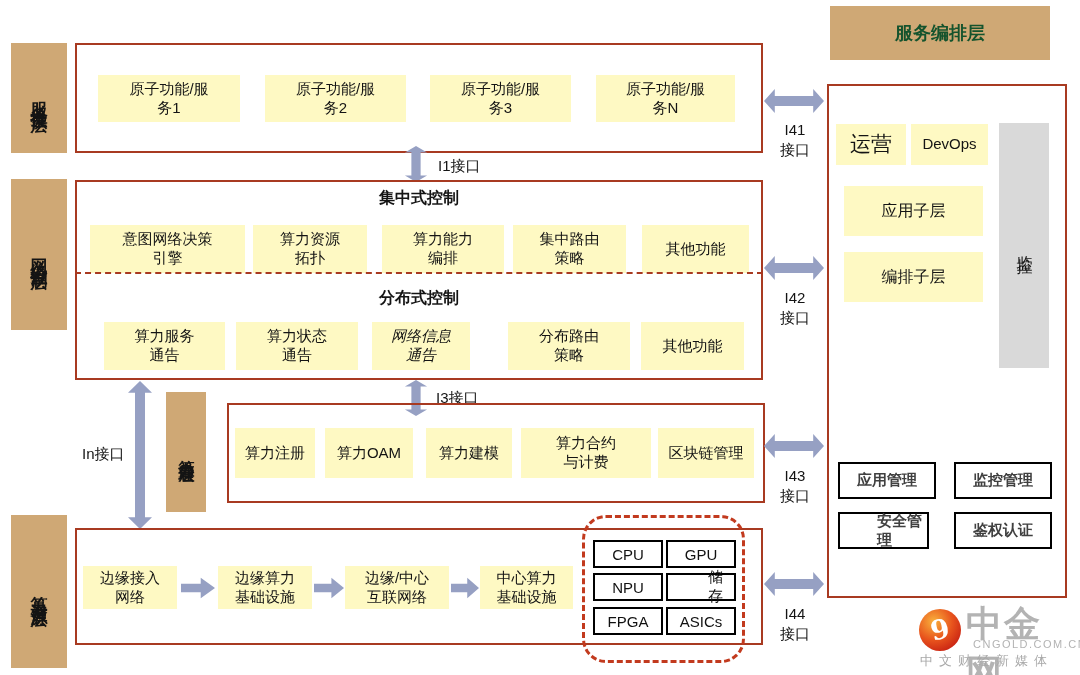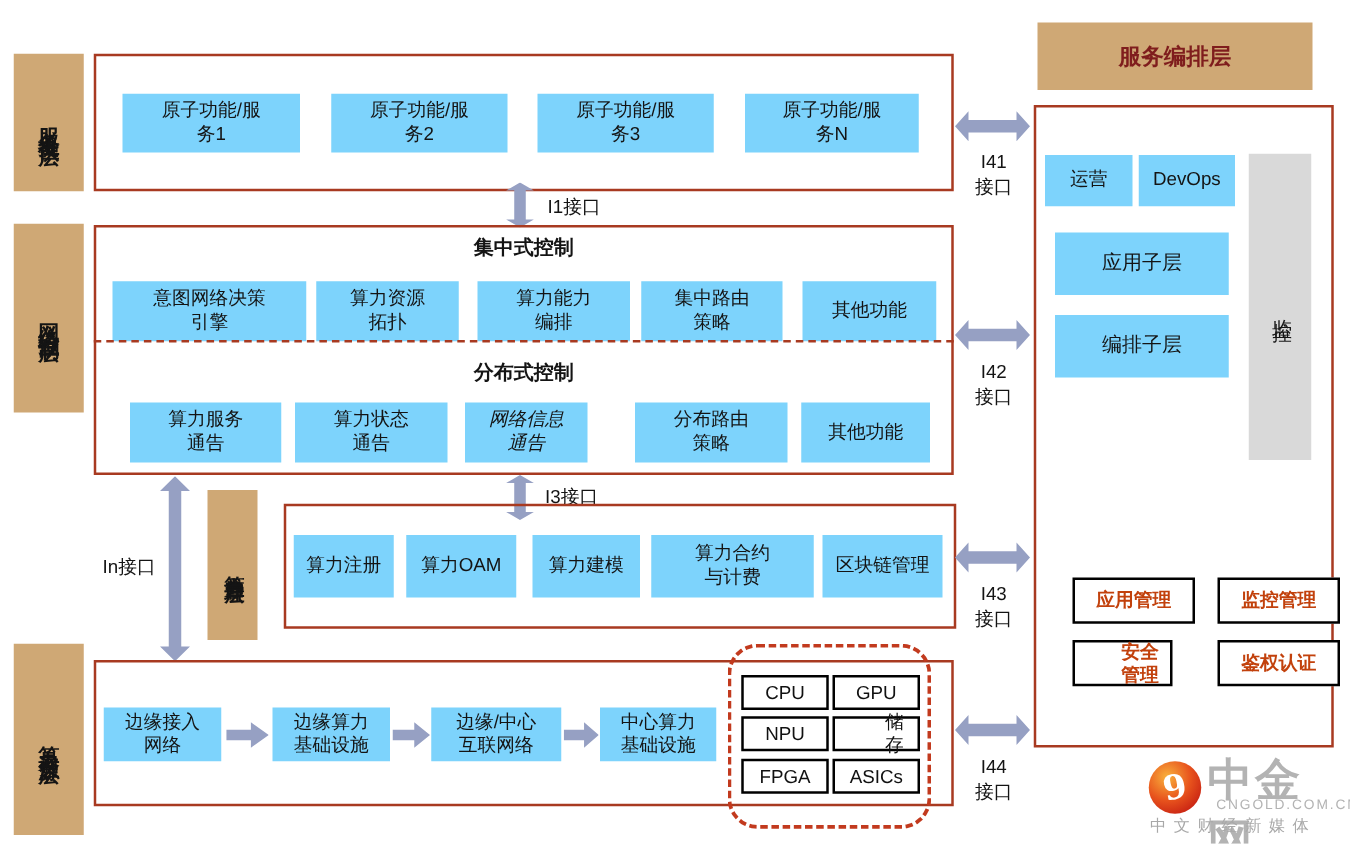--- a/index.html
+++ b/index.html
@@ -3,24 +3,24 @@
 <meta charset="utf-8">
 <style>
   html,body{margin:0;padding:0;background:#fff;}
   #stage{position:relative;width:1080px;height:675px;background:#fff;overflow:hidden;
          font-family:"Liberation Sans","DejaVu Sans",sans-serif;color:#111;}
   .abs{position:absolute;}
   .vlabel{background:#CFA875;display:flex;align-items:center;justify-content:center;
           writing-mode:vertical-rl;text-orientation:upright;font-weight:bold;
           font-size:17px;letter-spacing:4px;color:#141414;}
   .redbox{border:2px solid #A83A21;background:transparent;box-sizing:border-box;}
-  .gbox{background:#7dd3fc;display:flex;align-items:center;justify-content:center;
+  .gbox{background:#fef9c3;display:flex;align-items:center;justify-content:center;
         text-align:center;font-size:15px;line-height:1.25;white-space:pre-line;color:#141414;}
   .wbox{background:#fff;border:2px solid #000;display:flex;align-items:center;justify-content:center;
-        font-size:15px;font-weight:bold;box-sizing:border-box;color:#c2410c;margin-left:20px;}
+        font-size:15px;font-weight:bold;box-sizing:border-box;color:#404040;}
   .chip{background:#fff;border:2px solid #000;display:flex;align-items:center;justify-content:center;
         font-size:15px;box-sizing:border-box;color:#111;}
   .section-title{font-weight:bold;font-size:16px;text-align:center;color:#141414;}
   .iface{font-size:15px;color:#141414;white-space:pre-line;text-align:center;line-height:1.3;}
   .dashedbox{border:3px dashed #C23A1E;border-radius:24px;box-sizing:border-box;background:transparent;}
   .arrow-fill{fill:#96A0C3;}
   .monitor-col{background:#D9D9D9;display:flex;align-items:center;justify-content:center;
         writing-mode:vertical-rl;text-orientation:upright;font-size:16px;letter-spacing:4px;color:#141414;}
   .logo-brand{font-size:36px;font-weight:bold;color:#B3B3B3;letter-spacing:2px;}
   .logo-domain{font-size:11px;color:#B3B3B3;letter-spacing:1.5px;}
@@ -136,31 +136,31 @@
   </svg>
   <div class="iface abs" style="left:768px;top:466px;width:54px;">I43
 接口</div>
 
   <svg class="abs" style="left:764px;top:571px;" width="60" height="26" viewBox="0 0 100 26" preserveAspectRatio="none">
     <polygon class="arrow-fill" points="0,13 18,1 18,8 82,8 82,1 100,13 82,25 82,18 18,18 18,25"></polygon>
   </svg>
   <div class="iface abs" style="left:768px;top:604px;width:54px;">I44
 接口</div>
 
-  <div class="abs" style="left:830px;top:18px;width:220px;height:54px;background:#CFA875;
-       display:flex;align-items:center;justify-content:center;font-weight:bold;font-size:18px;color:#7f1d1d;">服务编排层</div>
+  <div class="abs" style="left:830px;top:6px;width:220px;height:54px;background:#CFA875;
+       display:flex;align-items:center;justify-content:center;font-weight:bold;font-size:18px;color:#14532d;">服务编排层</div>
   <div class="redbox abs" style="left:827px;top:84px;width:240px;height:514px;"></div>
-  <div class="gbox abs" style="left:836px;top:124px;width:70px;height:41px;font-size:15px;">运营</div>
+  <div class="gbox abs" style="left:836px;top:124px;width:70px;height:41px;font-size:21px;">运营</div>
   <div class="gbox abs" style="left:911px;top:124px;width:77px;height:41px;">DevOps</div>
   <div class="gbox abs" style="left:844px;top:186px;width:139px;height:50px;font-size:16px;">应用子层</div>
   <div class="gbox abs" style="left:844px;top:252px;width:139px;height:50px;font-size:16px;">编排子层</div>
   <div class="monitor-col abs" style="left:999px;top:123px;width:50px;height:245px;">监控</div>
   <div class="wbox abs" style="left:838px;top:462px;width:98px;height:37px;">应用管理</div>
   <div class="wbox abs" style="left:954px;top:462px;width:98px;height:37px;">监控管理</div>
-  <div class="wbox abs" style="left:838px;top:512px;width:80px;height:37px;padding-left:37px;">安全管理</div>
+  <div class="wbox abs" style="left:838px;top:512px;width:91px;height:37px;padding-left:37px;">安全管理</div>
   <div class="wbox abs" style="left:954px;top:512px;width:98px;height:37px;">鉴权认证</div>
 
   <div class="abs" style="left:918px;top:604px;width:150px;height:66px;">
     <svg class="abs" style="left:0;top:4px;" width="44" height="44" viewBox="0 0 44 44">
       <defs>
         <radialGradient id="lg" cx="35%" cy="30%" r="80%">
           <stop offset="0%" stop-color="#F9B13C"></stop>
           <stop offset="55%" stop-color="#E8541D"></stop>
           <stop offset="100%" stop-color="#C61E12"></stop>
         </radialGradient>

